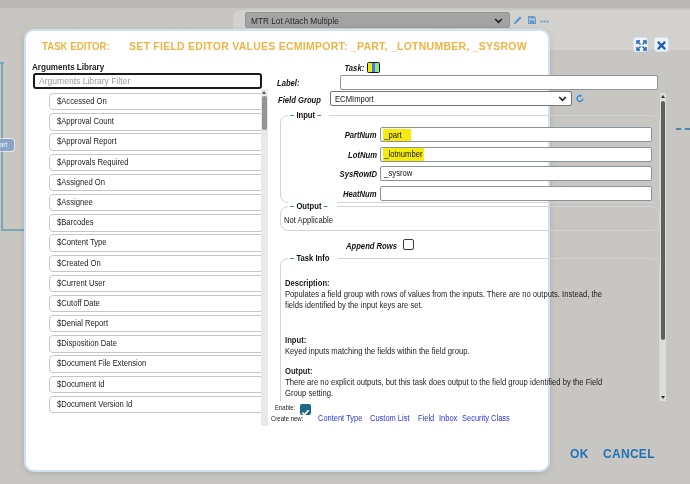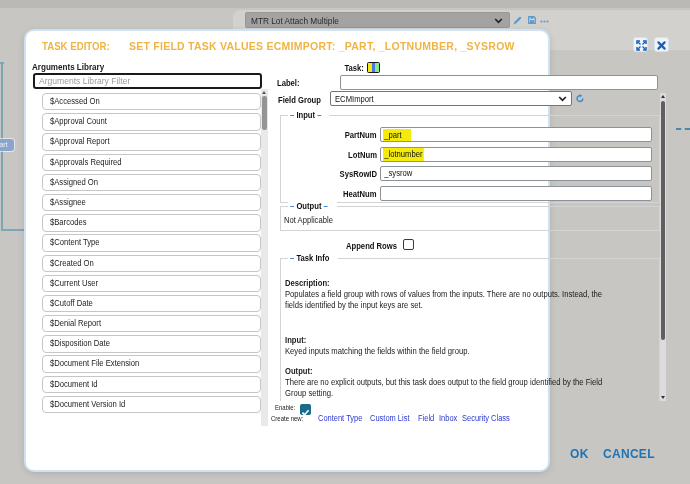--- a/index.html
+++ b/index.html
@@ -25,33 +25,33 @@
   .dialog{left:26px;top:31px;width:522px;height:439px;background:#fff;border-radius:8px;box-shadow:0 0 0 2px #cfe2f4, 0 2px 8px rgba(0,0,0,.18);}
   .dlg-title-part{font-size:10.5px;font-weight:bold;color:#efb445;white-space:nowrap;}
   .win-btn{width:15px;height:15px;background:#eef4fb;border:1px solid #d4e2f2;border-radius:3px;box-sizing:border-box;}
   .win-btn svg{position:absolute;left:1.5px;top:1.5px;}
   
   .args-header{left:6px;top:30px;font-size:9.5px;}
   .args-filter{left:7px;top:42px;width:229px;height:16px;border:2px solid #1a1a1a;border-radius:3px;box-sizing:border-box;background:#fff;}
   .args-filter input{position:absolute;left:4px;top:1px;width:240px;height:10px;border:none;outline:none;font-family:"Liberation Sans",sans-serif;font-size:9px;color:#333;padding:0;background:transparent;transform:scaleX(0.95);transform-origin:0 0;}
   .args-filter input::placeholder{color:#9b9b9b;}
   .args-list{left:7px;top:62px;width:236px;height:333px;overflow:hidden;}
-  .arg-item{position:relative;margin-left:9px;margin-bottom:2.8px;width:219px;height:17.4px;border:1px solid #c6c6c6;border-radius:4px;box-sizing:border-box;background:#fff;font-size:9px;color:#222;line-height:15.5px;padding-left:7px;}
+  .arg-item{position:relative;margin-left:16px;margin-bottom:2.8px;width:219px;height:17.4px;border:1px solid #c6c6c6;border-radius:4px;box-sizing:border-box;background:#fff;font-size:9px;color:#222;line-height:15.5px;padding-left:7px;}
   .scrollbar{background:#e9e9e9;}
   .sb-thumb{position:absolute;left:1px;border-radius:2px;}
   .sb-arrow{position:absolute;left:1.2px;width:0;height:0;}
   
-  .rp-label{font-size:9px;color:#111;font-weight:bold;white-space:nowrap;}
+  .rp-label{font-size:9px;color:#111;font-weight:bold;white-space:nowrap;font-style:italic;}
   .fake-select{background:#fff;border:1px solid #767670;border-radius:2px;box-sizing:border-box;}
   .fake-select .sel-text{position:absolute;left:4px;top:2.5px;font-size:9px;color:#111;transform:scaleX(0.85);transform-origin:0 0;}
   .fake-input{background:#fff;border:1px solid #8b9298;border-radius:2px;box-sizing:border-box;}
   .task-icon{left:341px;top:31px;width:13px;height:11px;border:1.5px solid #161616;border-radius:1.5px;box-sizing:border-box;display:flex;}
   .task-icon i{flex:1;}
   .rp-viewport{left:249px;top:59.5px;width:385px;height:310px;overflow:hidden;}
-  .fieldset-box{position:absolute;border:1px solid #d3d3d3;border-radius:0;box-sizing:border-box;}
+  .fieldset-box{position:absolute;border:1px solid #d3d3d3;border-radius:8px;box-sizing:border-box;}
   .legend{position:absolute;top:-6px;background:#fff;padding:0 2px;font-size:9px;font-weight:bold;color:#111;white-space:nowrap;}
   .legend .lg{display:inline-block;transform:scaleX(0.85);transform-origin:0 50%;}
   .legend .dash{color:#2d79d8;font-weight:bold;}
   .fs-row-label{position:absolute;text-align:right;}
   .fs-input{position:absolute;height:15px;background:#fff;border:1px solid #8b9298;border-radius:2px;box-sizing:border-box;}
   .fs-input .val{position:absolute;left:2.5px;top:1px;font-size:9px;color:#111;padding:0 1.5px;line-height:11.5px;height:11.5px;transform:scaleX(0.85);transform-origin:0 0;}
   .fs-input .val.hl{background:#f4ea0b;top:0.8px;height:12.6px;line-height:12.6px;}
   .ti-text{position:absolute;font-size:9px;color:#1b1b1b;line-height:11.2px;white-space:pre;transform:scaleX(0.85);transform-origin:0 0;}
   .checkbox{position:absolute;box-sizing:border-box;background:#fff;border:1.2px solid #3a3a3a;border-radius:2px;}
   .checkbox.checked{background:#1a6b87;border:none;}
@@ -85,21 +85,21 @@
       <circle cx="7.6" cy="1.5" r="1.1" fill="#5b9bd0"></circle>
   </svg>
   <div class="abs canvas-vline"></div>
   <div class="abs canvas-hook"></div>
   <div class="abs canvas-hline"></div>
   <div class="abs start-badge">Start</div>
   <div class="abs conn-dashed"></div>
 
   <div class="abs dialog">
     <div class="abs dlg-title-part" style="left:16px;top:8.5px;transform:scaleX(0.92);transform-origin:0 0">TASK EDITOR:</div>
-    <div class="abs dlg-title-part" style="left:103px;top:8.5px;letter-spacing:0.25px">SET FIELD TASK VALUES ECMIMPORT: _PART, _LOTNUMBER, _SYSROW</div>
+    <div class="abs dlg-title-part" style="left:103px;top:8.5px;letter-spacing:0.25px">SET FIELD EDITOR VALUES ECMIMPORT: _PART, _LOTNUMBER, _SYSROW</div>
     <div class="abs win-btn" style="left:607px;top:6px">
       <svg width="11" height="11" viewBox="0 0 11 11">
         <g stroke="#1e5cb0" stroke-width="1.5" fill="none">
           <path d="M1,4 V1 H4"></path>
             <path d="M7,1 H10 V4"></path>
             <path d="M10,7 V10 H7"></path>
             <path d="M4,10 H1 V7"></path>
         </g>
         <g stroke="#1e5cb0" stroke-width="1.2">
           <path d="M2,2 L4.5,4.5"></path>

